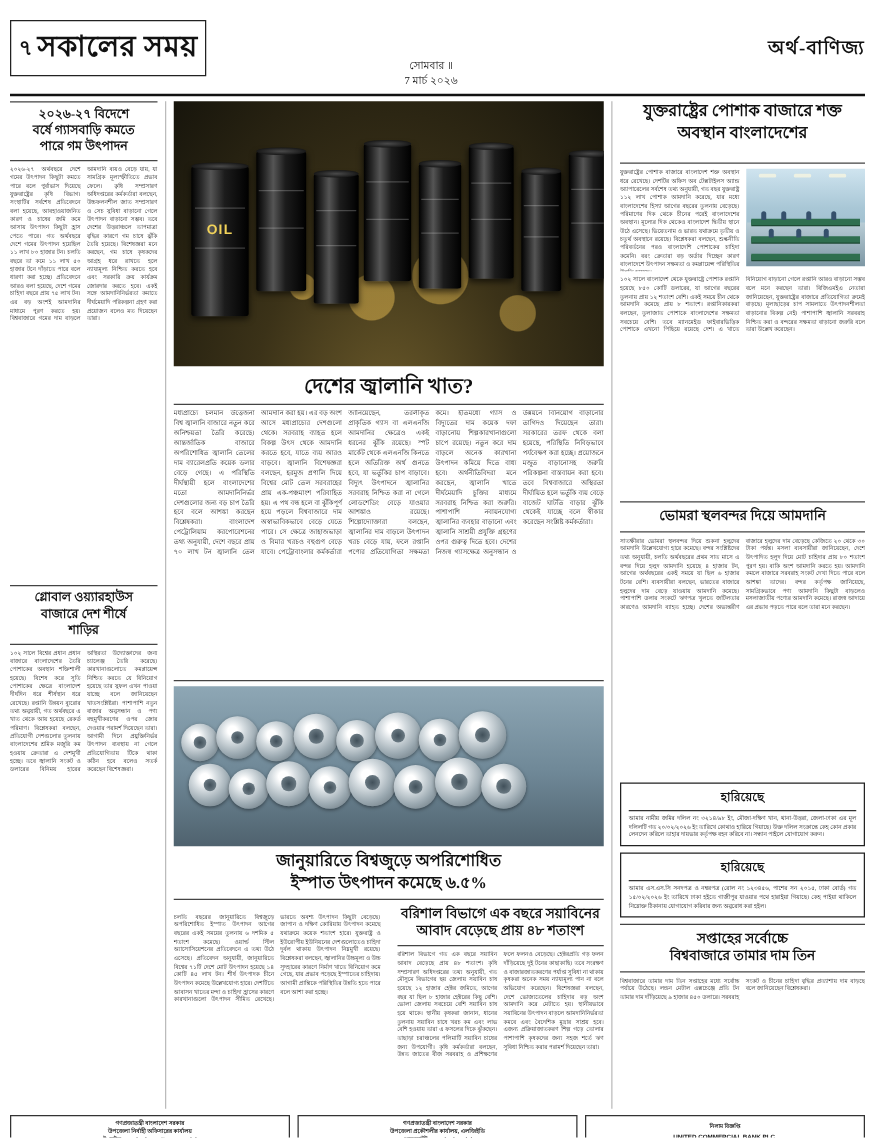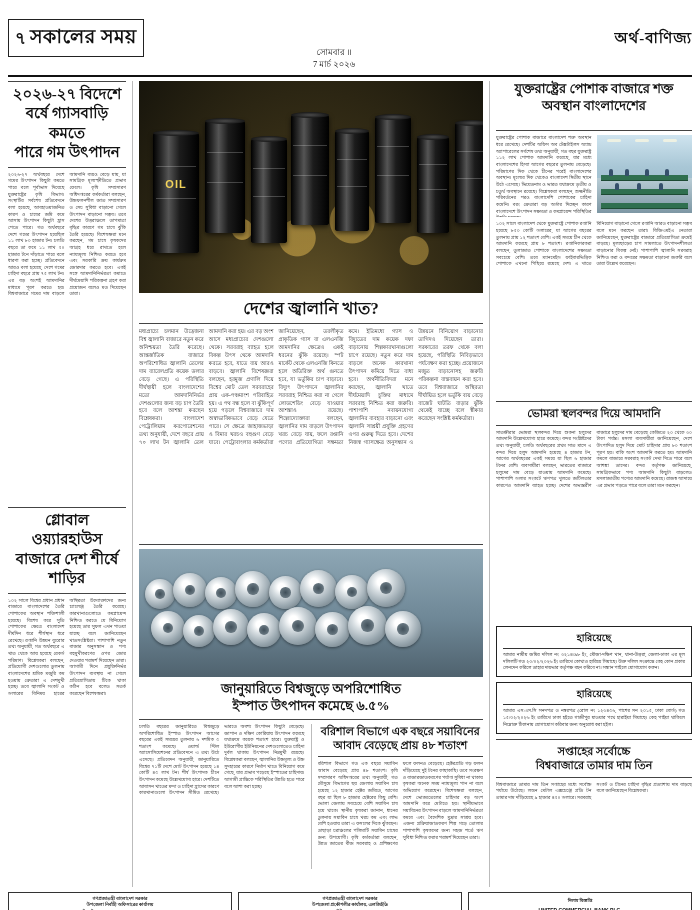--- a/index.html
+++ b/index.html
@@ -35,21 +35,21 @@
     gap: 4px;
     border: 1px solid #222;
     padding: 2px 6px;
   }
   .logo-mark {
     font-size: 17px;
     font-weight: bold;
     line-height: 1;
   }
   .logo-text {
-    font-size: 19px;
+    font-size: 23px;
     font-weight: bold;
     letter-spacing: .5px;
   }
   .date-block {
     text-align: center;
     font-size: 8.5px;
     line-height: 1.45;
     flex: 0 0 auto;
     margin-left: -90px;
     margin-top: 40px;
@@ -71,21 +71,21 @@
   .col-right { width: 196px; flex: 0 0 196px; }
 
   .vrule { width: 0; border-left: 1px solid #bbb; }
 
   
   .hl {
     font-weight: bold;
     text-align: center;
     line-height: 1.3;
   }
-  .hl-xs { font-size: 15px; }
+  .hl-xs { font-size: 10px; }
   .hl-s  { font-size: 11px; }
   .hl-m  { font-size: 13px; }
   .hl-l  { font-size: 16.5px; }
 
   .rule-top { border-top: 1px solid #444; }
 
   .body-txt {
     font-size: 5.3px;
     line-height: 1.5;
     text-align: justify;
@@ -325,21 +325,21 @@
         <div class="coil" style="left:209px; top:57px; width:39px; height:39px;"></div>
         <div class="coil" style="left:246px; top:62px; width:36px; height:36px;"></div>
       </div>
 
       <div class="hl hl-m" style="margin:4px 0;">
         <div>জানুয়ারিতে বিশ্বজুড়ে অপরিশোধিত</div>
         <div>ইস্পাত উৎপাদন কমেছে ৬.৫%</div>
       </div>
       <div class="sep"></div>
 
-      <div style="display:flex; gap:6px;">
+      <div style="display:flex; gap:6px;align-items:center;">
         <div style="flex:1 1 0;">
           <div class="body-txt tiny cols2" style="height:132px;">চলতি বছরের জানুয়ারিতে বিশ্বজুড়ে অপরিশোধিত ইস্পাত উৎপাদন আগের বছরের একই সময়ের তুলনায় ৬ দশমিক ৫ শতাংশ কমেছে। ওয়ার্ল্ড স্টিল অ্যাসোসিয়েশনের প্রতিবেদনে এ তথ্য উঠে এসেছে। প্রতিবেদন অনুযায়ী, জানুয়ারিতে বিশ্বের ৭১টি দেশে মোট উৎপাদন হয়েছে ১৪ কোটি ৪৫ লাখ টন। শীর্ষ উৎপাদক চীনে উৎপাদন কমেছে উল্লেখযোগ্য হারে। দেশটিতে আবাসন খাতের মন্দা ও চাহিদা হ্রাসের কারণে কারখানাগুলো উৎপাদন সীমিত রেখেছে। ভারতে অবশ্য উৎপাদন কিছুটা বেড়েছে। জাপান ও দক্ষিণ কোরিয়ায় উৎপাদন কমেছে যথাক্রমে কয়েক শতাংশ হারে। যুক্তরাষ্ট্র ও ইউরোপীয় ইউনিয়নের দেশগুলোতেও চাহিদা দুর্বল থাকায় উৎপাদন নিম্নমুখী রয়েছে। বিশ্লেষকরা বলছেন, জ্বালানির উচ্চমূল্য ও উচ্চ সুদহারের কারণে নির্মাণ খাতে বিনিয়োগ কমে গেছে, যার প্রভাব পড়েছে ইস্পাতের চাহিদায়। আগামী প্রান্তিকে পরিস্থিতির উন্নতি হতে পারে বলে আশা করা হচ্ছে।</div>
         </div>
         <div class="vrule"></div>
         <div style="flex:1 1 0;">
           <div class="hl hl-s" style="margin-bottom:3px;">
             <div>বরিশাল বিভাগে এক বছরে সয়াবিনের</div>
             <div>আবাদ বেড়েছে প্রায় ৪৮ শতাংশ</div>
           </div>
           <div class="sep"></div>

